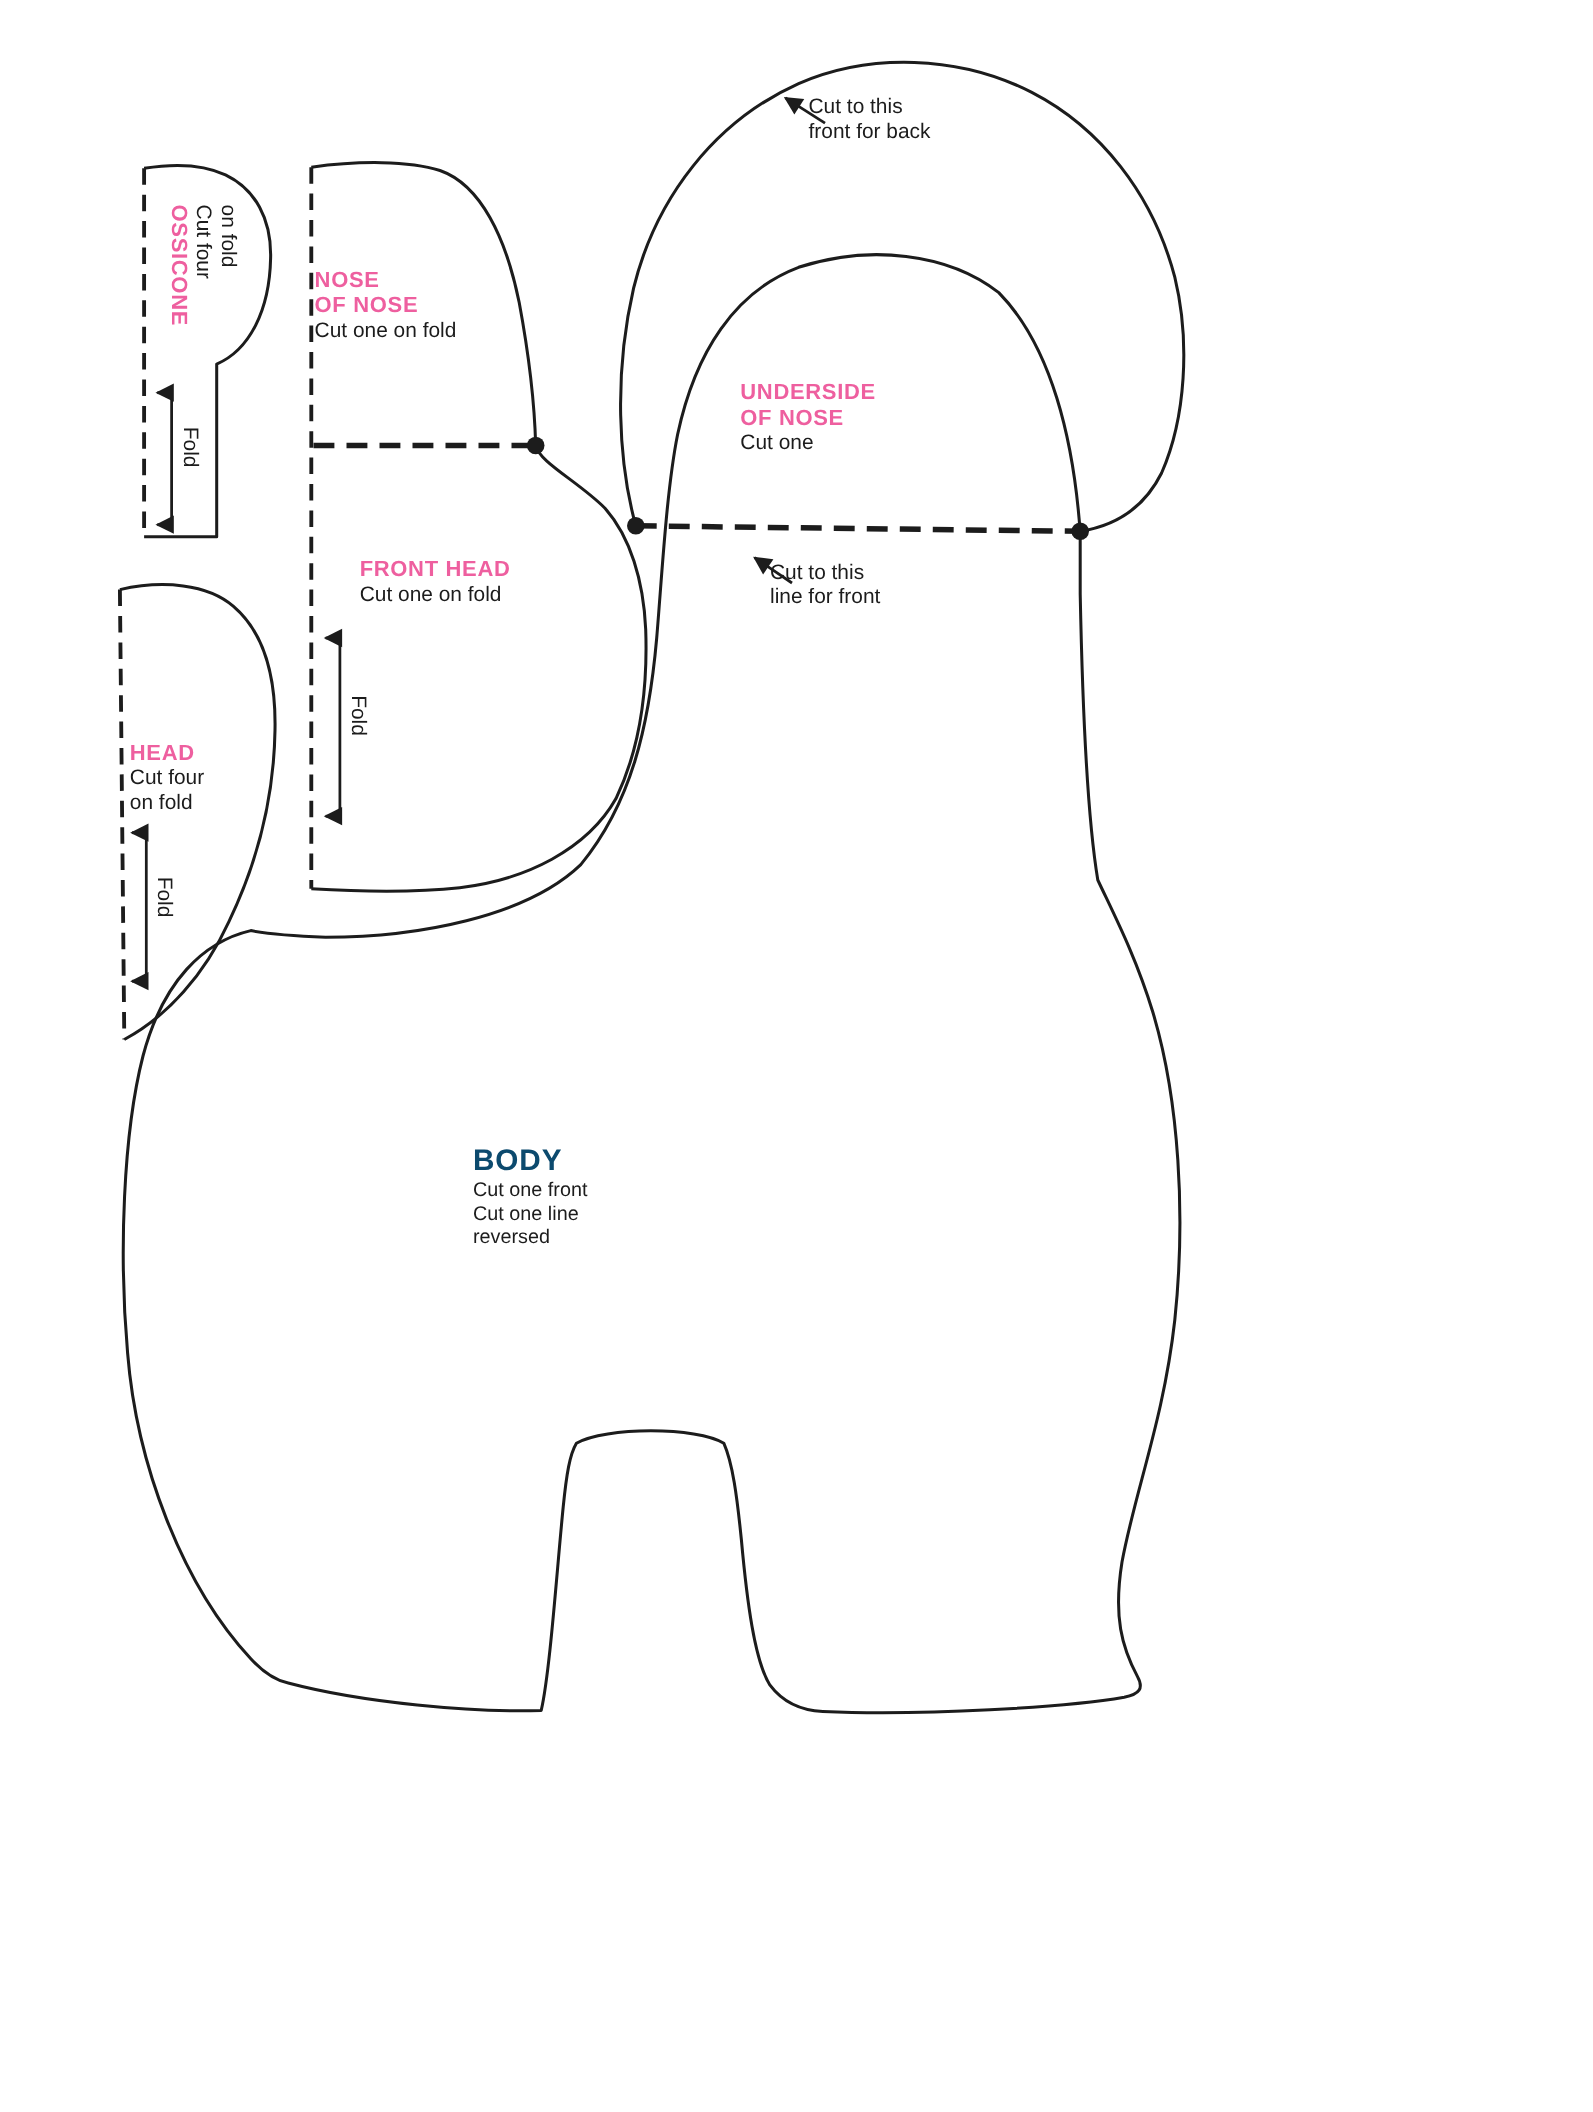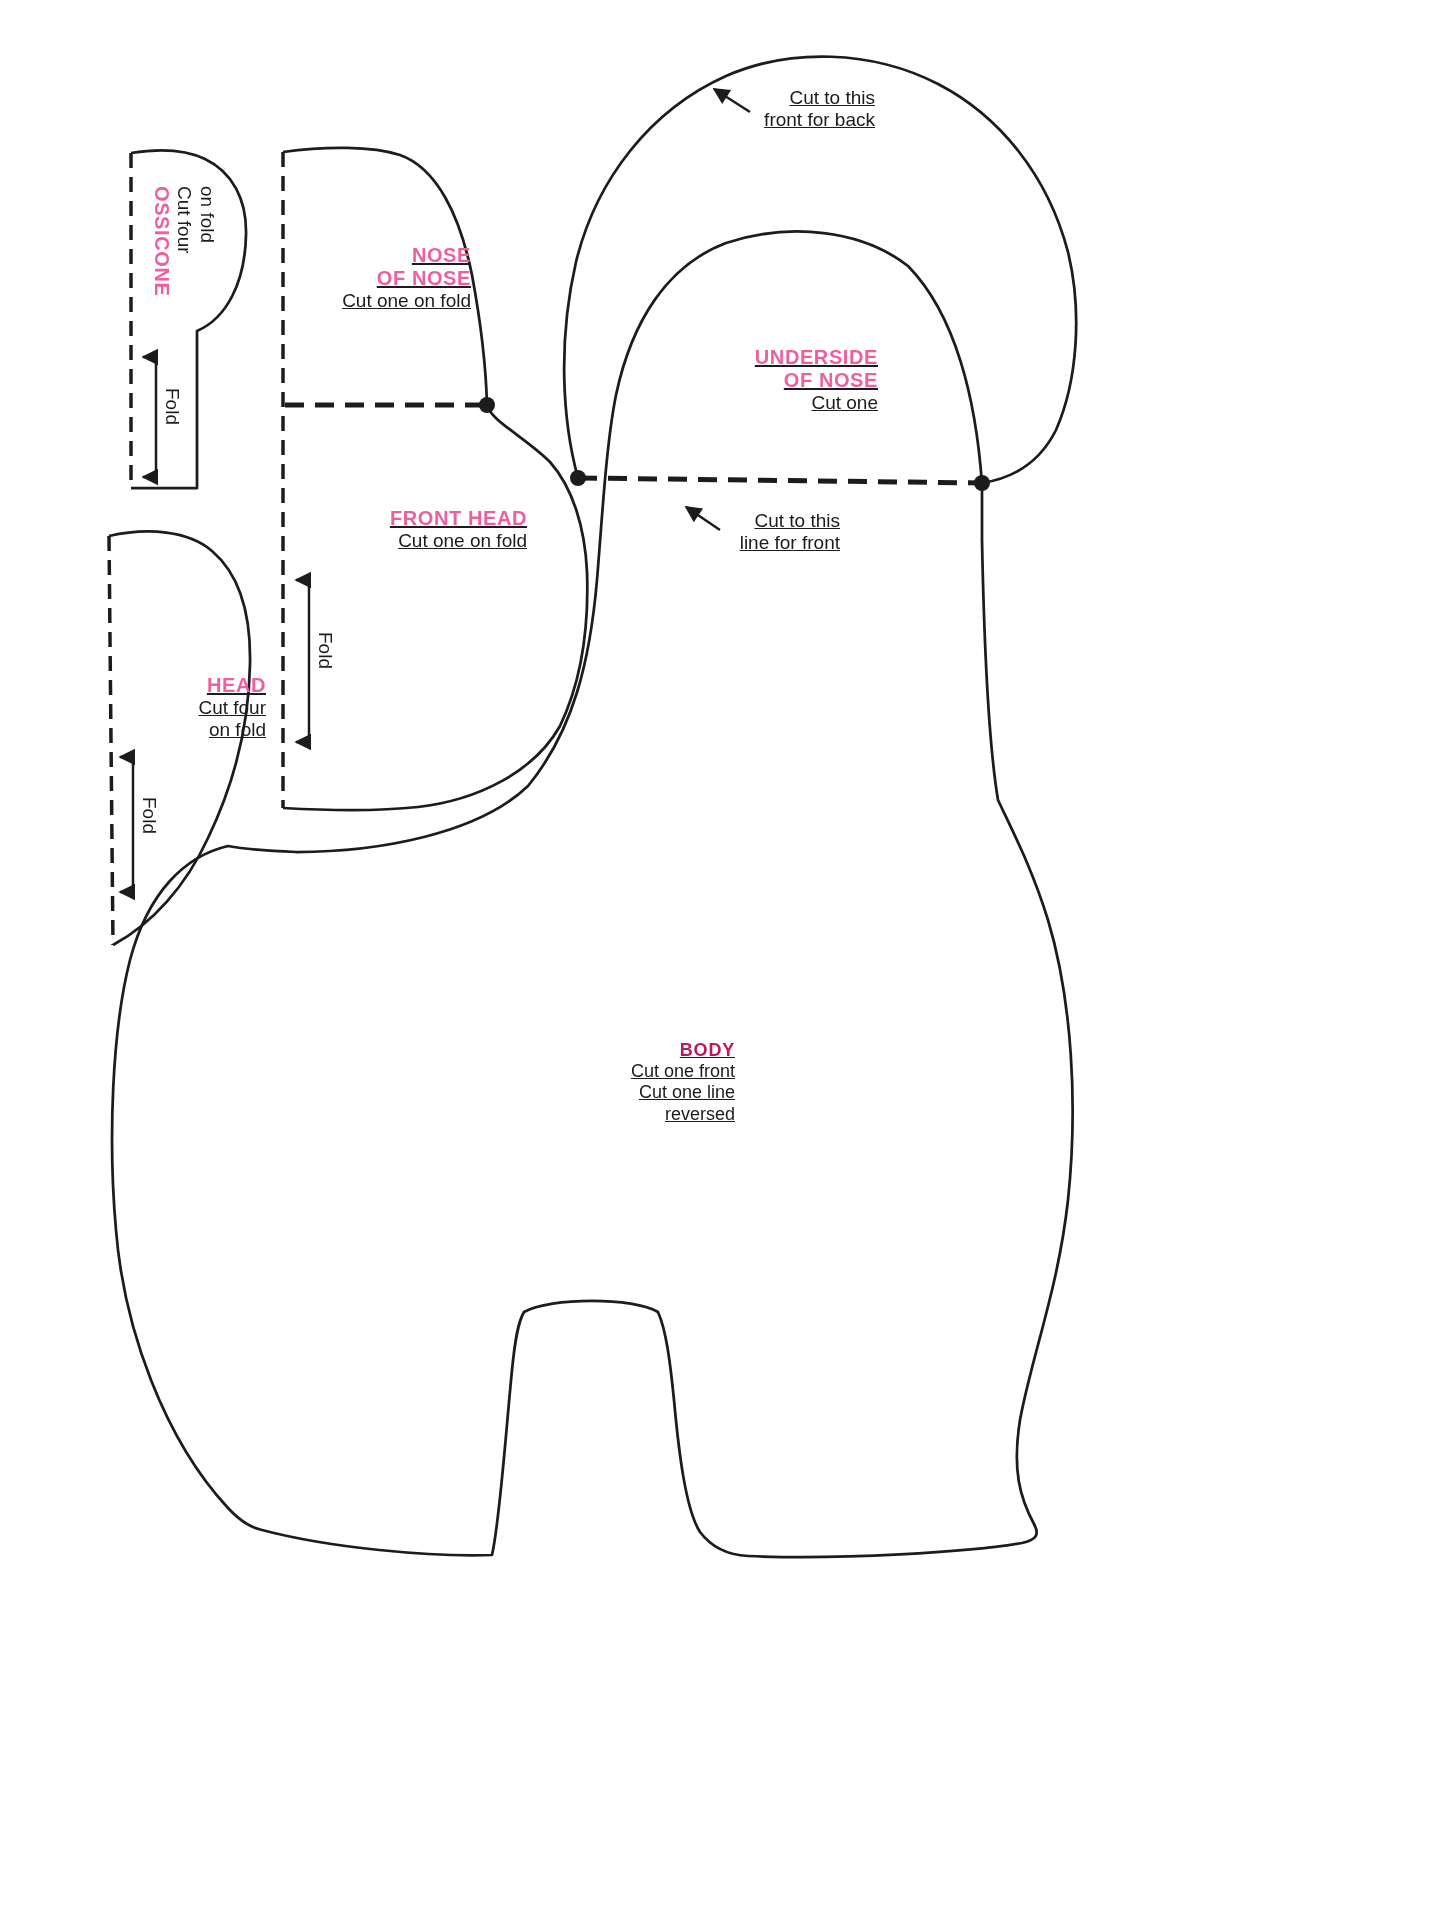--- a/index.html
+++ b/index.html
@@ -10,28 +10,28 @@
     font-family:"Liberation Sans", sans-serif;
     overflow:hidden;
   }
   svg.linework{position:absolute;left:0;top:0;}
   .outline{fill:none;stroke:#1c1c1c;stroke-width:2.75;stroke-linejoin:round;}
   .foldline{fill:none;stroke:#1c1c1c;stroke-width:3.5;stroke-dasharray:15 9;}
   .cutline{fill:none;stroke:#1c1c1c;stroke-width:5;stroke-dasharray:19 11;}
   .bracket{stroke:#1c1c1c;stroke-width:2.5;fill:none;}
   .dot{fill:#1c1c1c;stroke:none;}
   .lbl{position:absolute;color:#1c1c1c;}
-  .center{text-align:right;text-decoration:underline;}
+  .center{text-align:left;}
   .piece-title{display:block;color:#ee5f9f;font-weight:bold;font-size:20px;letter-spacing:.6px;line-height:1.15;}
   .piece-sub{display:block;font-size:19px;line-height:1.18;}
   .vert{writing-mode:vertical-lr;line-height:1.25;}
   .vert .piece-title,.vert .piece-sub{display:block;}
   .fold-lbl{writing-mode:vertical-lr;font-size:19px;color:#1c1c1c;}
   .note{font-size:19px;line-height:1.18;}
-  .body-title{display:block;color:#be185d;font-weight:bold;font-size:18px;letter-spacing:.8px;line-height:1.15;}
+  .body-title{display:block;color:#0c4a6e;font-weight:bold;font-size:27px;letter-spacing:.8px;line-height:1.15;}
   .body-sub{display:block;font-size:18px;line-height:1.2;}
 </style>
 </head>
 <body>
 
 <div class="canvas">
 
   <svg class="linework" width="1448" height="1920" viewBox="0 0 1448 1920">
     <defs>
       <marker id="arrow" viewBox="0 0 12 12" refX="10" refY="6" markerWidth="8" markerHeight="8" orient="auto">

